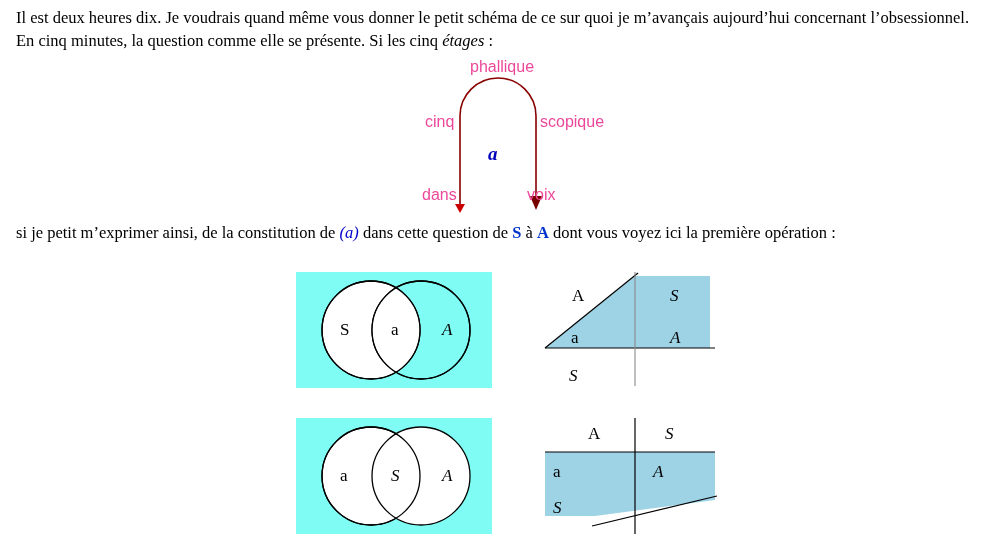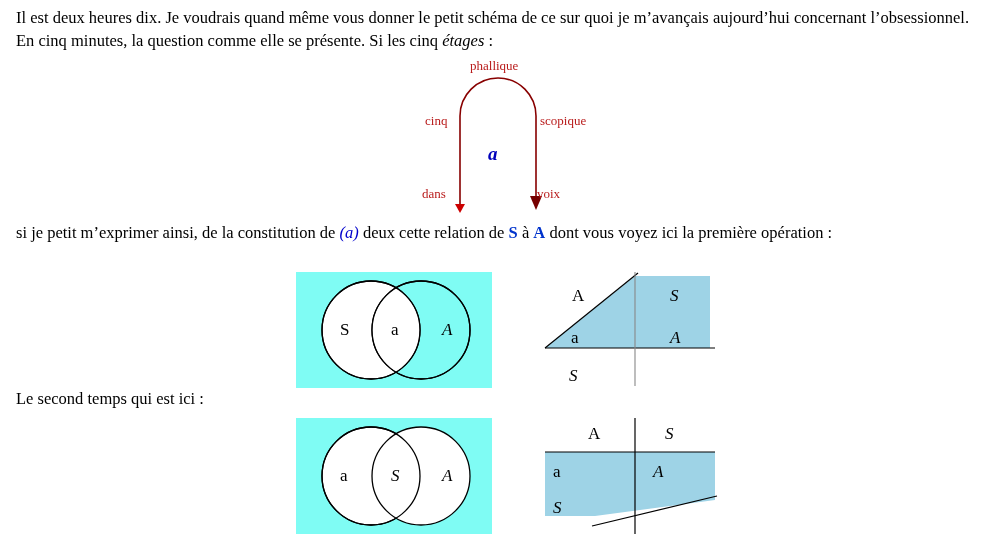--- a/index.html
+++ b/index.html
@@ -62,30 +62,30 @@
     width: 230px;
     height: 158px;
   }
   #arch-figure svg {
     position: absolute;
     left: 0;
     top: 0;
   }
   .arch-label {
     position: absolute;
-    font-family: Liberation Serif, serif;
-    font-size: 13px;
-    color: #b91c1c;
+    font-family: Liberation Sans, sans-serif;
+    font-size: 16px;
+    color: #ec4899;
     white-space: nowrap;
   }
   #lbl-phallique { left: 70px; top: 0px; }
   #lbl-anal      { left: 25px; top: 55px; }
   #lbl-scopique  { left: 140px; top: 55px; text-align: center; }
   #lbl-oral      { left: 22px; top: 128px; }
-  #lbl-voix      { left: 137px; top: 128px; }
+  #lbl-voix      { left: 127px; top: 128px; }
   #lbl-arch-a {
     position: absolute;
     left: 88px;
     top: 85px;
     font-family: "Liberation Serif", serif;
     font-size: 19px;
     font-style: italic;
     font-weight: bold;
     color: #0000bb;
   }
@@ -148,21 +148,21 @@
     </svg>
     <div class="arch-label" id="lbl-phallique">phallique</div>
     <div class="arch-label" id="lbl-anal">cinq</div>
     <div class="arch-label" id="lbl-scopique">scopique</div>
     <div class="arch-label" id="lbl-oral">dans</div>
     <div class="arch-label" id="lbl-voix">voix</div>
     <div id="lbl-arch-a">a</div>
   </div>
 
   <div class="para" id="para-middle">
-    <span>si je petit m’exprimer ainsi, de la constitution de </span><span class="blue-a">(a)</span><span> deux cette relation de </span><span class="blue-bold">S</span><span> à </span><span class="blue-bold">A</span><span> dont vous voyez ici la première opération :</span>
+    <span>si je petit m’exprimer ainsi, de la constitution de </span><span class="blue-a">(a)</span><span> dans cette question de </span><span class="blue-bold">S</span><span> à </span><span class="blue-bold">A</span><span> dont vous voyez ici la première opération :</span>
   </div>
 
   <div class="venn" id="venn-1">
     <svg width="196" height="116" viewBox="0 0 196 116">
       <circle cx="75" cy="58" r="49" fill="#ffffff" stroke="#000000" stroke-width="1.3"></circle>
       <circle cx="125" cy="58" r="49" fill="none" stroke="#000000" stroke-width="1.3"></circle>
       <path d="M 100 16.1 A 49 49 0 0 0 100 99.9 A 49 49 0 0 0 100 16.1 Z" fill="#ffffff" stroke="none"></path>
       <circle cx="125" cy="58" r="49" fill="none" stroke="#000000" stroke-width="1.3"></circle>
       <circle cx="75" cy="58" r="49" fill="none" stroke="#000000" stroke-width="1.3"></circle>
     </svg>
@@ -182,21 +182,20 @@
 
       <line x1="100" y1="4" x2="100" y2="118" stroke="#888888" stroke-width="1.1"></line>
     </svg>
     <div class="quad-label" style="left:37px; top:18px;">A</div>
     <div class="quad-label script" style="left:135px; top:18px;">S</div>
     <div class="quad-label" style="left:36px; top:60px;">a</div>
     <div class="quad-label script" style="left:135px; top:60px;">A</div>
     <div class="quad-label script" style="left:34px; top:98px;">S</div>
   </div>
 
-  <div class="para" id="para-second">Le second temps qui est ici :</div>
 
   <div class="venn" id="venn-2">
     <svg width="196" height="116" viewBox="0 0 196 116">
       <circle cx="75" cy="58" r="49" fill="#ffffff" stroke="#000000" stroke-width="1.3"></circle>
       <circle cx="125" cy="58" r="49" fill="#ffffff" stroke="#000000" stroke-width="1.3"></circle>
       <circle cx="75" cy="58" r="49" fill="none" stroke="#000000" stroke-width="1.3"></circle>
     </svg>
     <div class="venn-label" style="left:44px; top:48px;">a</div>
     <div class="venn-label script" style="left:95px; top:48px;">S</div>
     <div class="venn-label script" style="left:146px; top:48px;">A</div>

